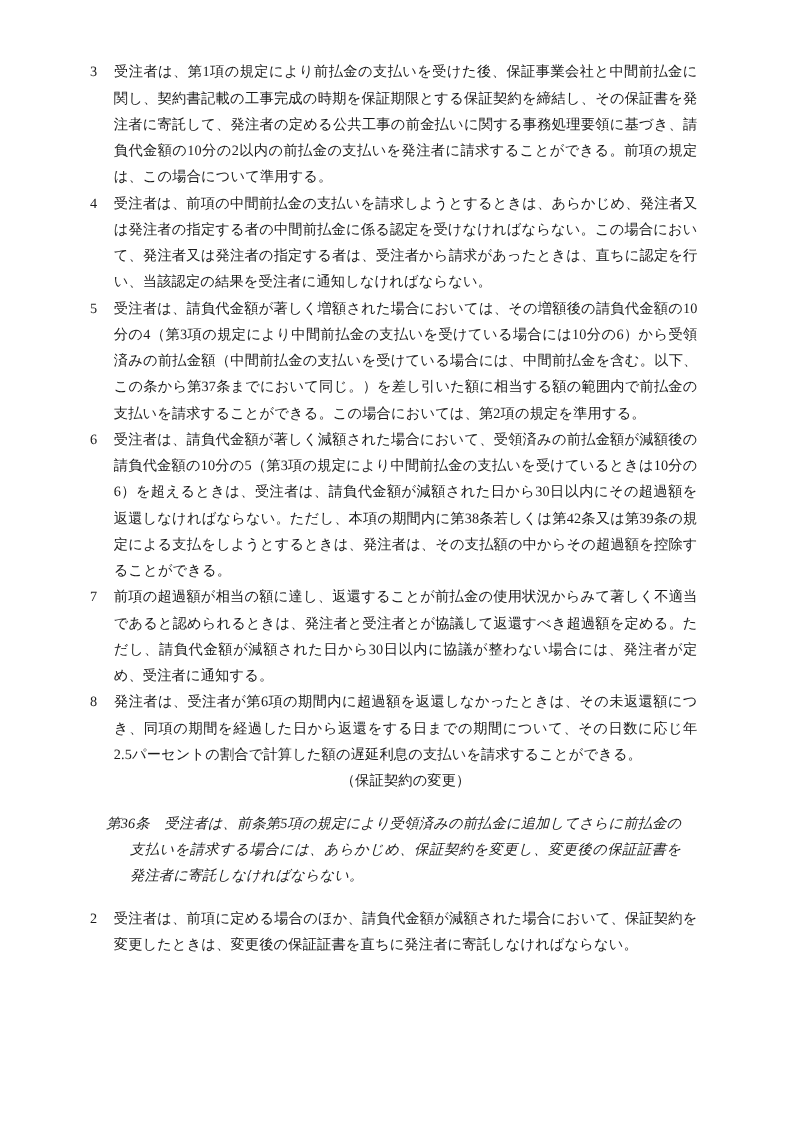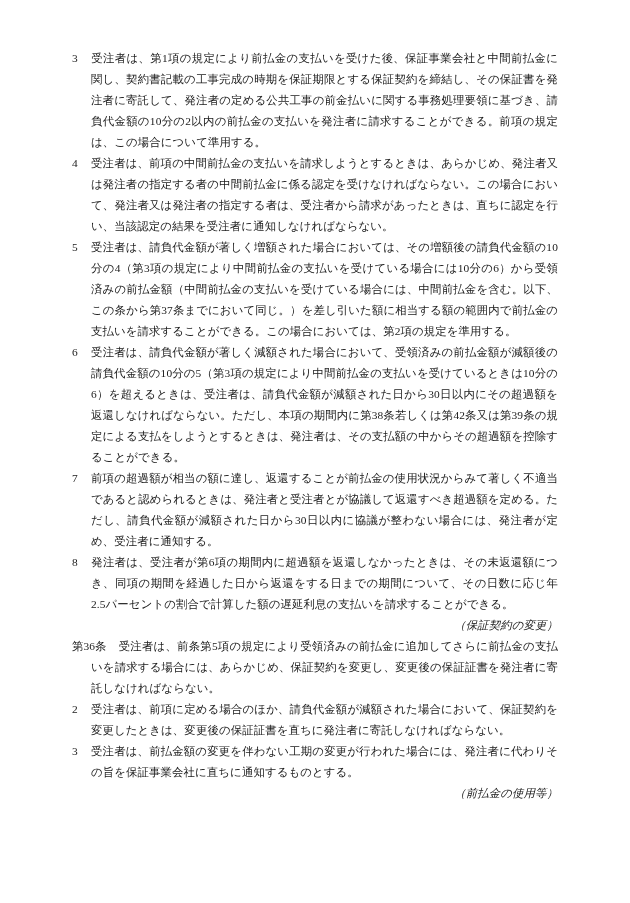--- a/index.html
+++ b/index.html
@@ -42,47 +42,45 @@
     display: inline-block;
     width: 19px;
     text-indent: 0;
     text-align: left;
   }
   .clause .num::after {
     content: "";
   }
   
   .article {
-    margin: 0;
+    margin: 13px;
     padding-left: 19px;
     text-indent: -19px;
+    font-style: italic;
   }
   .article .art-label {
     display: inline-block;
     text-indent: 0;
     margin-right: 12px;
   }
   
   .caption {
     margin: 0;
     padding-left: 19px;
-    text-align: right;
-    font-style: italic;
+    text-align: center;
   }
 </style>
 </head>
 <body>
 
 <div class="page">
   <div class="body-text" id="body-root">
       <p class="clause"><span class="num">3</span><span class="txt">受注者は、第1項の規定により前払金の支払いを受けた後、保証事業会社と中間前払金に関し、契約書記載の工事完成の時期を保証期限とする保証契約を締結し、その保証書を発注者に寄託して、発注者の定める公共工事の前金払いに関する事務処理要領に基づき、請負代金額の10分の2以内の前払金の支払いを発注者に請求することができる。前項の規定は、この場合について準用する。</span></p>
       <p class="clause"><span class="num">4</span><span class="txt">受注者は、前項の中間前払金の支払いを請求しようとするときは、あらかじめ、発注者又は発注者の指定する者の中間前払金に係る認定を受けなければならない。この場合において、発注者又は発注者の指定する者は、受注者から請求があったときは、直ちに認定を行い、当該認定の結果を受注者に通知しなければならない。</span></p>
       <p class="clause"><span class="num">5</span><span class="txt">受注者は、請負代金額が著しく増額された場合においては、その増額後の請負代金額の10分の4（第3項の規定により中間前払金の支払いを受けている場合には10分の6）から受領済みの前払金額（中間前払金の支払いを受けている場合には、中間前払金を含む。以下、この条から第37条までにおいて同じ。）を差し引いた額に相当する額の範囲内で前払金の支払いを請求することができる。この場合においては、第2項の規定を準用する。</span></p>
       <p class="clause"><span class="num">6</span><span class="txt">受注者は、請負代金額が著しく減額された場合において、受領済みの前払金額が減額後の請負代金額の10分の5（第3項の規定により中間前払金の支払いを受けているときは10分の6）を超えるときは、受注者は、請負代金額が減額された日から30日以内にその超過額を返還しなければならない。ただし、本項の期間内に第38条若しくは第42条又は第39条の規定による支払をしようとするときは、発注者は、その支払額の中からその超過額を控除することができる。</span></p>
       <p class="clause"><span class="num">7</span><span class="txt">前項の超過額が相当の額に達し、返還することが前払金の使用状況からみて著しく不適当であると認められるときは、発注者と受注者とが協議して返還すべき超過額を定める。ただし、請負代金額が減額された日から30日以内に協議が整わない場合には、発注者が定め、受注者に通知する。</span></p>
       <p class="clause"><span class="num">8</span><span class="txt">発注者は、受注者が第6項の期間内に超過額を返還しなかったときは、その未返還額につき、同項の期間を経過した日から返還をする日までの期間について、その日数に応じ年2.5パーセントの割合で計算した額の遅延利息の支払いを請求することができる。</span></p>
       <p class="caption">（保証契約の変更）</p>
       <p class="article"><span class="art-label">第36条</span><span class="txt">受注者は、前条第5項の規定により受領済みの前払金に追加してさらに前払金の支払いを請求する場合には、あらかじめ、保証契約を変更し、変更後の保証証書を発注者に寄託しなければならない。</span></p>
       <p class="clause"><span class="num">2</span><span class="txt">受注者は、前項に定める場合のほか、請負代金額が減額された場合において、保証契約を変更したときは、変更後の保証証書を直ちに発注者に寄託しなければならない。</span></p>
-      <p class="clause"><span class="num">3</span><span class="txt">受注者は、前払金額の変更を伴わない工期の変更が行われた場合には、発注者に代わりその旨を保証事業会社に直ちに通知するものとする。</span></p>
-      <p class="caption">（前払金の使用等）</p>
     </div>
 </div>
 
 </body></html>

